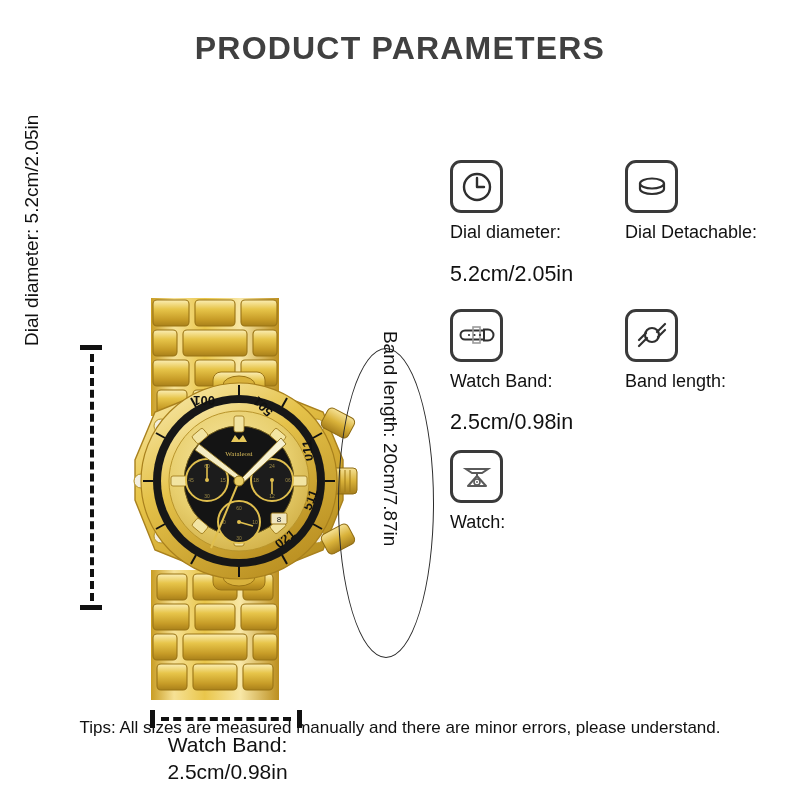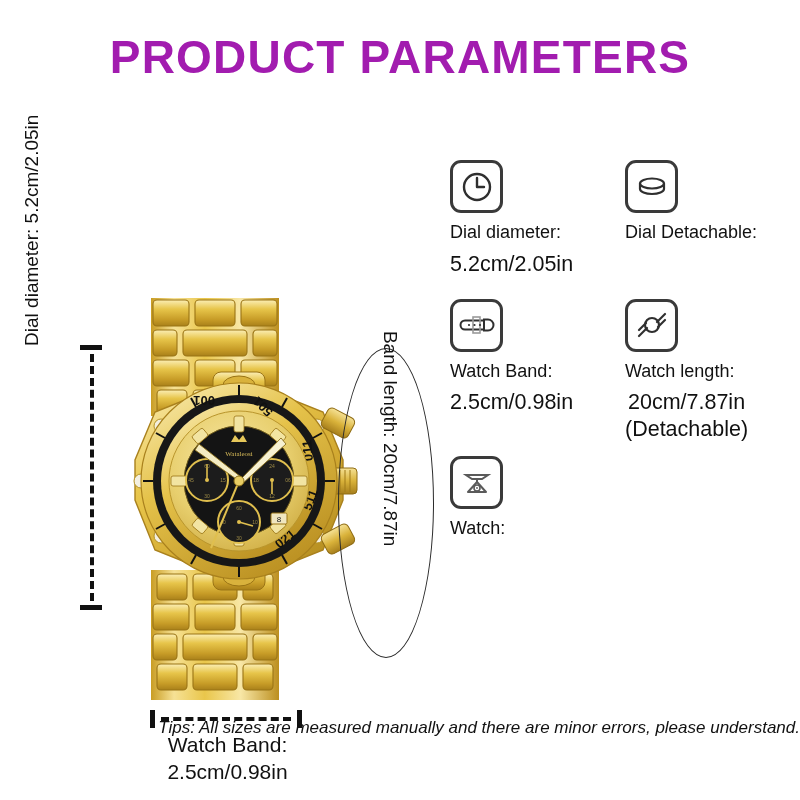--- a/index.html
+++ b/index.html
@@ -10,22 +10,22 @@
     font-family:"Liberation Sans", sans-serif;
     color:#1a1a1a;
     position:relative;
     overflow:hidden;
   }
 
   
   #page-title {
     position:absolute; top:30px; left:0; width:800px;
     text-align:center;
-    font-size:46px; font-weight:bold; letter-spacing:1.2px;
-    color:#a21caf;
+    font-size:32px; font-weight:bold; letter-spacing:1.2px;
+    color:#404040;
   }
 
   
   #product-figure { position:absolute; left:0; top:140px; width:440px; height:470px; }
 
   
   #dim-dial-diameter { position:absolute; left:72px; top:205px; width:40px; height:265px; }
   #dim-dial-diameter .cap {
     position:absolute; left:8px; width:22px; height:5px; background:#111;
   }
@@ -80,30 +80,30 @@
   .spec-icon {
     width:53px; height:53px;
     border:3px solid #3a3a3a; border-radius:11px;
     display:flex; align-items:center; justify-content:center;
     background:#fff;
   }
   .spec-label {
     margin-top:9px; font-size:18px; color:#111; text-align:center; line-height:1.2;
   }
   .spec-value {
-    margin-top:7px; font-size:21.5px; color:#111; text-align:center; line-height:1.22;
+    margin-top:17px; font-size:21.5px; color:#111; text-align:center; line-height:1.22;
   }
   .spec-row-1 { margin-bottom:22px; }
   .spec-row-2 { margin-bottom:14px; }
   .spec-row-3 .spec-cell:last-child { visibility:hidden; }
 
   
   #footer-tip {
     position:absolute; left:0; top:718px; width:800px;
-    text-align:right; font-size:17px; color:#111;font-style:italic;
+    text-align:center; font-size:17px; color:#111;
   }
 </style>
 </head>
 <body>
 
 <div id="page-title">PRODUCT PARAMETERS</div>
 
 <div id="product-figure">
 
   <svg id="watch" viewBox="0 0 290 580" xmlns="http://www.w3.org/2000/svg">
@@ -371,23 +371,21 @@
     <div class="spec-cell">
       <div class="spec-icon">
         <svg width="38" height="38" viewBox="0 0 38 38">
           <line x1="6" y1="30" x2="14" y2="22" stroke="#2f2f2f" stroke-width="2.2" stroke-linecap="round"></line>
           <line x1="6" y1="24" x2="13" y2="17" stroke="#2f2f2f" stroke-width="2.2" stroke-linecap="round"></line>
           <line x1="24" y1="16" x2="32" y2="8" stroke="#2f2f2f" stroke-width="2.2" stroke-linecap="round"></line>
           <line x1="25" y1="21" x2="32" y2="14" stroke="#2f2f2f" stroke-width="2.2" stroke-linecap="round"></line>
           <circle cx="19" cy="19" r="7" fill="none" stroke="#2f2f2f" stroke-width="2.2"></circle>
         </svg>
       </div>
-      <div class="spec-label">Watch length:</div>
-      <div class="spec-value" style="white-space:pre-line">20cm/7.87in
-(Detachable)</div>
+      <div class="spec-label">Band length:</div>
     </div>
   </div>
 
   <div class="spec-row spec-row-3">
     <div class="spec-cell">
       <div class="spec-icon">
         <svg width="36" height="36" viewBox="0 0 36 36">
           <path d="M7 11 h22 l-6 4 h-10 z" fill="none" stroke="#5a5a5a" stroke-width="2"></path>
           <line x1="18" y1="15" x2="18" y2="18" stroke="#5a5a5a" stroke-width="2"></line>
           <path d="M18 18 L9 28 h18 z" fill="none" stroke="#5a5a5a" stroke-width="2" stroke-linejoin="round"></path>

